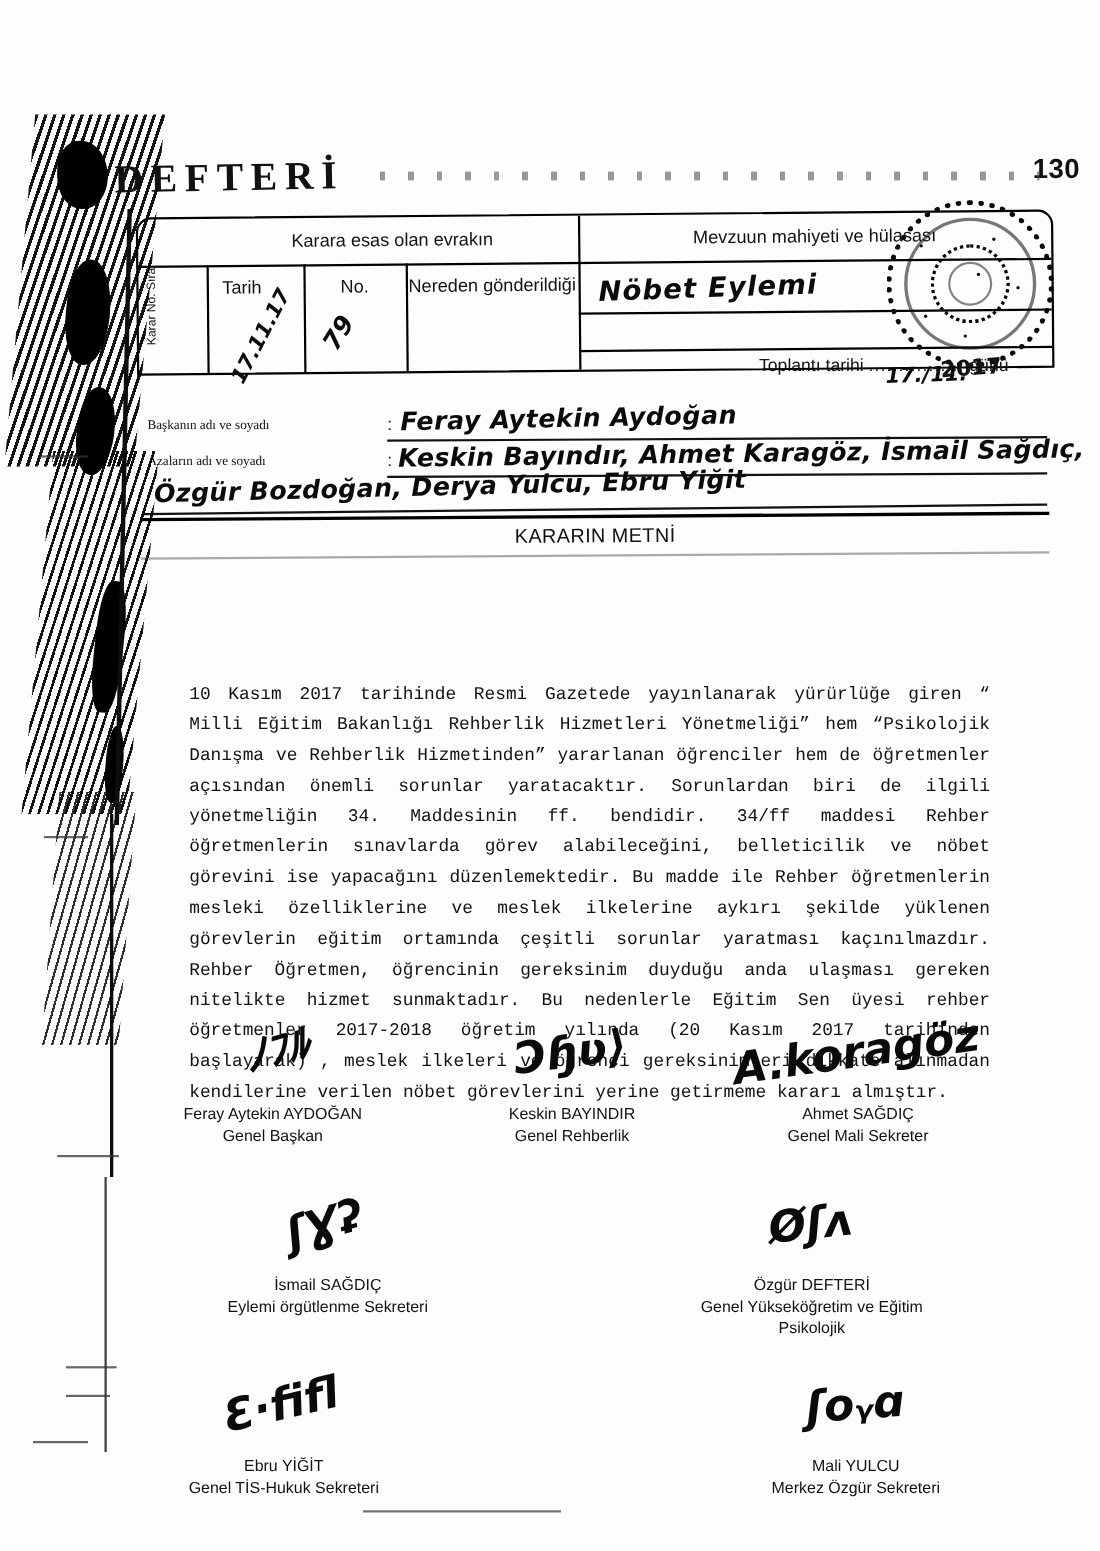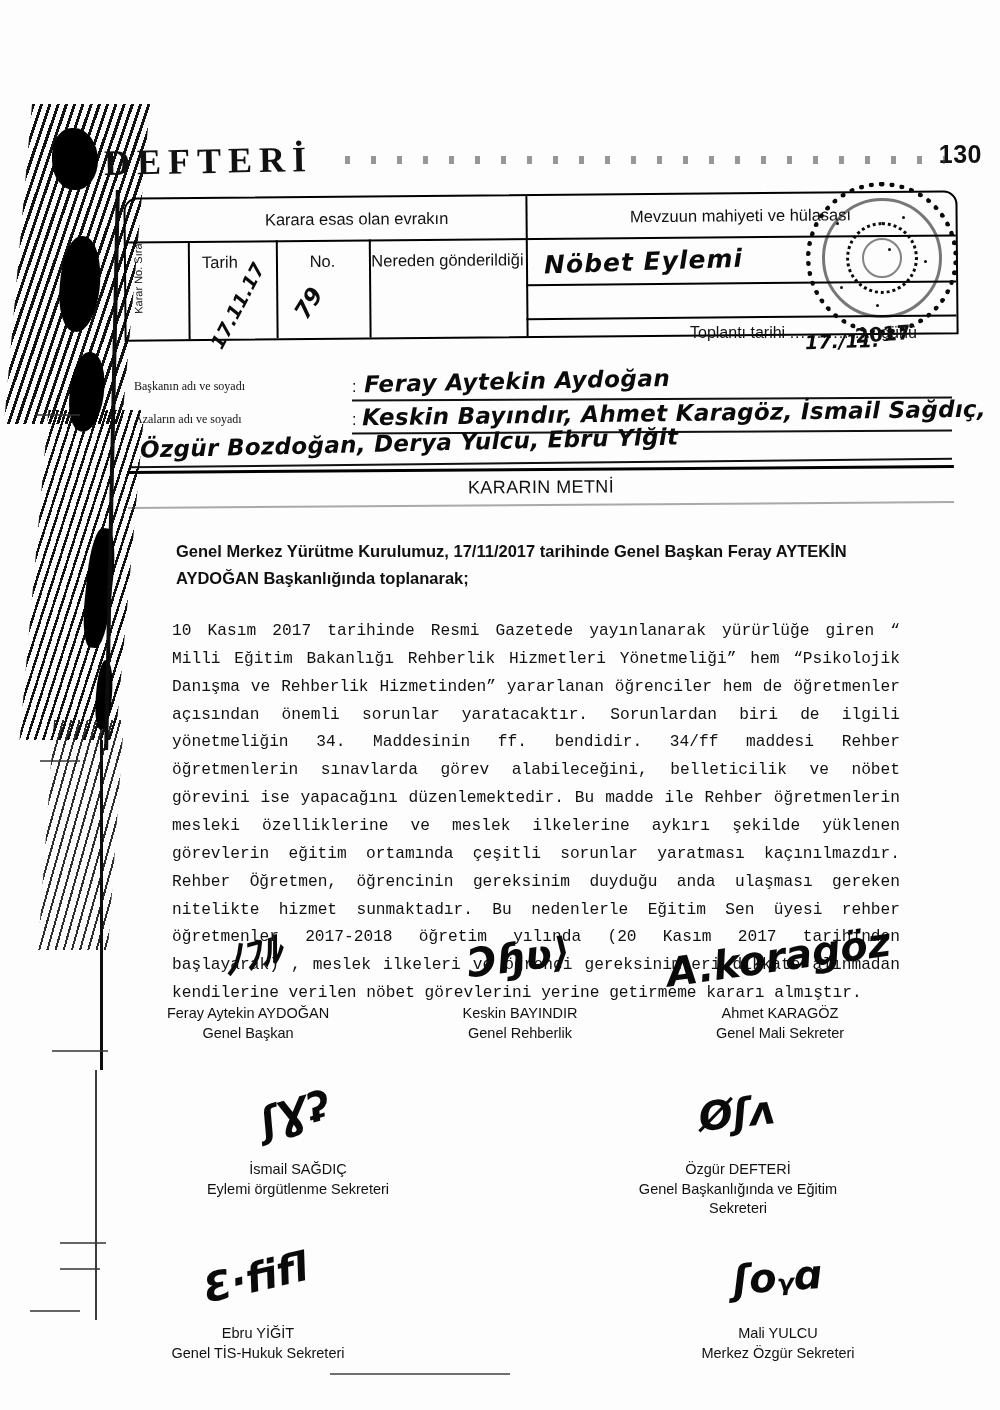--- a/index.html
+++ b/index.html
@@ -301,47 +301,46 @@
   <div class="ruleline" id="rule3"></div>
   <div class="hand" id="hw-baskan">Feray Aytekin Aydoğan</div>
   <div class="hand" id="hw-uyeler1">Keskin Bayındır, Ahmet Karagöz, İsmail Sağdıç,</div>
   <div class="hand" id="hw-uyeler2">Özgür Bozdoğan, Derya Yulcu, Ebru Yiğit</div>
 
   <div id="metni-box">
     <div id="metni-label">KARARIN METNİ</div>
   </div>
   <div id="metni-underline"></div>
 
-  <div id="intro">Genel Merkez Yürütme Kurulumuz, 17/11/2017 tarihinde Genel Başkan Feray AYTEKİN AYDOĞAN Başkanlığında toplanarak;</div>
   <div id="para">10 Kasım 2017 tarihinde Resmi Gazetede yayınlanarak yürürlüğe giren “ Milli Eğitim Bakanlığı Rehberlik Hizmetleri Yönetmeliği” hem “Psikolojik Danışma ve Rehberlik Hizmetinden” yararlanan öğrenciler hem de öğretmenler açısından önemli sorunlar yaratacaktır. Sorunlardan biri de ilgili yönetmeliğin 34. Maddesinin ff. bendidir. 34/ff maddesi Rehber öğretmenlerin sınavlarda görev alabileceğini, belleticilik ve nöbet görevini ise yapacağını düzenlemektedir. Bu madde ile Rehber öğretmenlerin mesleki özelliklerine ve meslek  ilkelerine aykırı şekilde yüklenen görevlerin eğitim ortamında çeşitli sorunlar yaratması kaçınılmazdır. Rehber Öğretmen, öğrencinin gereksinim duyduğu anda ulaşması gereken nitelikte hizmet sunmaktadır. Bu nedenlerle Eğitim Sen üyesi rehber öğretmenler 2017-2018 öğretim yılında (20 Kasım 2017 tarihinden başlayarak) , meslek ilkeleri ve öğrenci gereksinimleri dikkate alınmadan kendilerine verilen nöbet görevlerini yerine getirmeme kararı almıştır.</div>
 
   <div class="sig" id="sig-1">
     <span class="glyph">ﾉﾌﾙ</span>
     <span class="nm">Feray Aytekin AYDOĞAN</span>
     <span class="ttl">Genel Başkan</span>
   </div>
   <div class="sig" id="sig-2">
     <span class="glyph">Ɔɧʋ⟩</span>
     <span class="nm">Keskin BAYINDIR</span>
     <span class="ttl">Genel Rehberlik</span>
   </div>
   <div class="sig" id="sig-3">
     <span class="glyph">A.koragöz</span>
-    <span class="nm">Ahmet KARAGÖZ</span>
+    <span class="nm">Ahmet SAĞDIÇ</span>
     <span class="ttl">Genel Mali Sekreter</span>
   </div>
   <div class="sig" id="sig-4">
     <span class="glyph">ʃƔʡ</span>
     <span class="nm">İsmail SAĞDIÇ</span>
     <span class="ttl">Eylemi örgütlenme Sekreteri</span>
   </div>
   <div class="sig" id="sig-5">
     <span class="glyph">Øʃʌ</span>
     <span class="nm">Özgür DEFTERİ</span>
-    <span class="ttl">Genel Başkanlığında ve Eğitim Sekreteri</span>
+    <span class="ttl">Genel Yükseköğretim ve Eğitim Psikolojik</span>
   </div>
   <div class="sig" id="sig-6">
     <span class="glyph">Ɛ·ﬁﬂ</span>
     <span class="nm">Ebru YİĞİT</span>
     <span class="ttl">Genel TİS-Hukuk Sekreteri</span>
   </div>
   <div class="sig" id="sig-7">
     <span class="glyph">ʃoᵧɑ</span>
     <span class="nm">Mali YULCU</span>
     <span class="ttl">Merkez Özgür Sekreteri</span>

